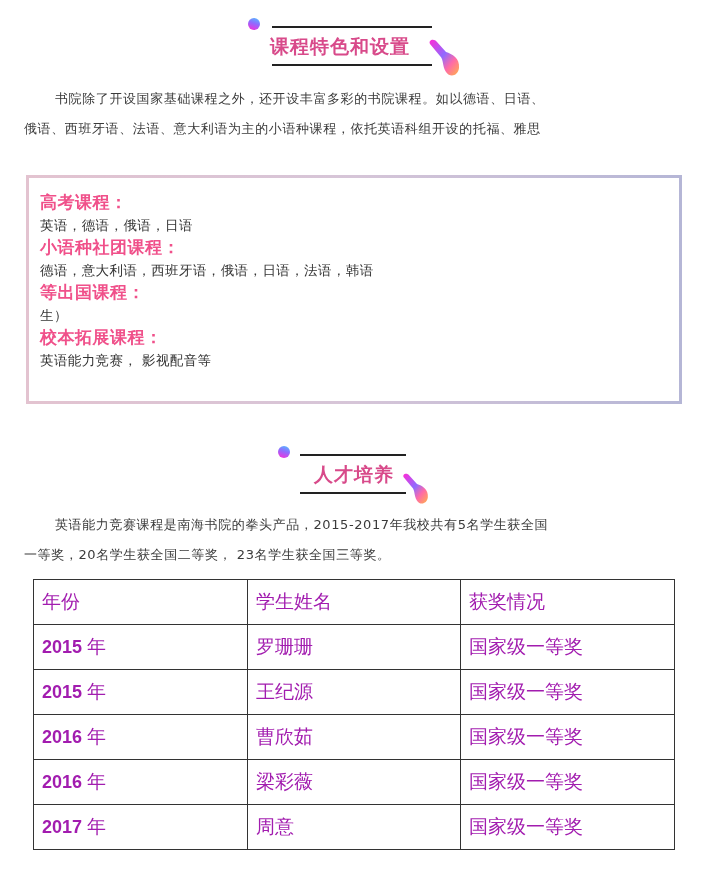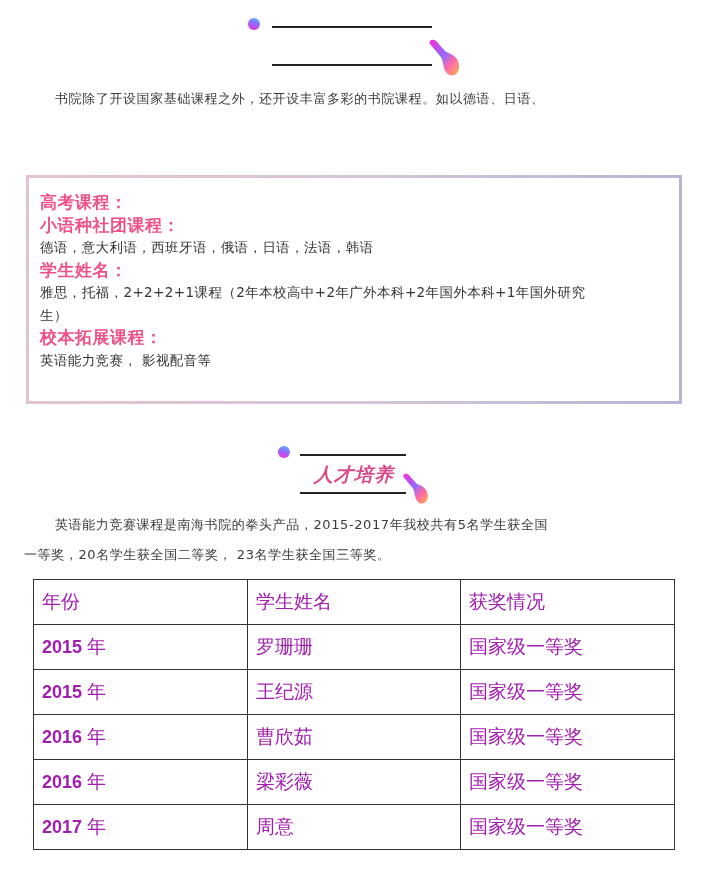--- a/index.html
+++ b/index.html
@@ -58,63 +58,65 @@
   }
   table.awards td.yr { font-weight: bold; font-family: "Liberation Sans", sans-serif; font-size: 18px; }
   table.awards td.yr .nian { font-weight: normal; font-family: "Liberation Serif", serif; font-size: 19px; }
 </style>
 </head>
 <body>
 
 <div class="sec-title" style="left:248px; top:14px; width:220px; height:66px;">
   <span class="blob-small" style="left:0px; top:4px;"></span>
   <span class="line" style="left:24px; top:12px; width:160px;"></span>
+  <div class="text" style="top:20px; font-size:19px; left:0; right:36px;">课程特色和设置</div>
   <span class="line" style="left:24px; top:50px; width:160px;"></span>
   <svg class="blob-drop" style="left:180px; top:24px;" width="36" height="40" viewBox="0 0 36 40">
     <defs>
       <linearGradient id="dg1" x1="0" y1="0" x2="1" y2="1">
         <stop offset="0" stop-color="#ff2bd6"></stop>
         <stop offset="0.45" stop-color="#8f6bff"></stop>
         <stop offset="0.7" stop-color="#ff6aa8"></stop>
         <stop offset="1" stop-color="#ffb347"></stop>
       </linearGradient>
     </defs>
     <path d="M2 6 C0 2 6 0 9 4 L18 14 C24 16 32 20 31 30 C30 38 22 40 18 34 C14 28 16 22 12 18 Z" fill="url(#dg1)"></path>
   </svg>
 </div>
 
 <div class="para" style="left:24px; top:84px; width:670px;">
   <div style="padding-left:31px;">书院除了开设国家基础课程之外，还开设丰富多彩的书院课程。如以德语、日语、</div>
+  <div>俄语、西班牙语、法语、意大利语为主的小语种课程，依托英语科组开设的托福、雅思</div>
 </div>
 
 <div class="course-box">
   <div class="inner">
     <div>
       <div class="hd">高考课程：</div>
+      <div class="bd">英语，德语，俄语，日语</div>
     </div>
     <div>
       <div class="hd">小语种社团课程：</div>
       <div class="bd">德语，意大利语，西班牙语，俄语，日语，法语，韩语</div>
     </div>
     <div>
-      <div class="hd">学生姓名：</div>
-      <div class="bd">雅思，托福，2+2+2+1课程（2年本校高中+2年广外本科+2年国外本科+1年国外研究</div>
+      <div class="hd">等出国课程：</div>
       <div class="bd">生）</div>
     </div>
     <div>
       <div class="hd">校本拓展课程：</div>
       <div class="bd">英语能力竞赛， 影视配音等</div>
     </div>
   </div>
 </div>
 
 <div class="sec-title" style="left:278px; top:442px; width:160px; height:62px;">
   <span class="blob-small" style="left:0px; top:4px;"></span>
   <span class="line" style="left:22px; top:12px; width:106px;"></span>
-  <div class="text" style="top:20px; font-size:19px; left:16px; right:24px;font-style:italic;">人才培养</div>
+  <div class="text" style="top:20px; font-size:19px; left:16px; right:24px;">人才培养</div>
   <span class="line" style="left:22px; top:50px; width:106px;"></span>
   <svg class="blob-drop" style="left:124px; top:30px;" width="30" height="34" viewBox="0 0 36 40">
     <defs>
       <linearGradient id="dg2" x1="0" y1="0" x2="1" y2="1">
         <stop offset="0" stop-color="#ff2bd6"></stop>
         <stop offset="0.45" stop-color="#8f6bff"></stop>
         <stop offset="0.7" stop-color="#ff6aa8"></stop>
         <stop offset="1" stop-color="#ffb347"></stop>
       </linearGradient>
     </defs>

